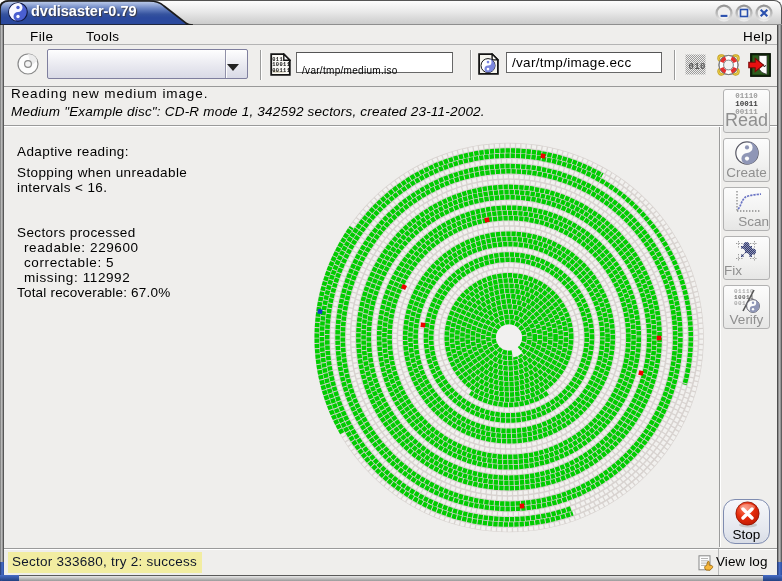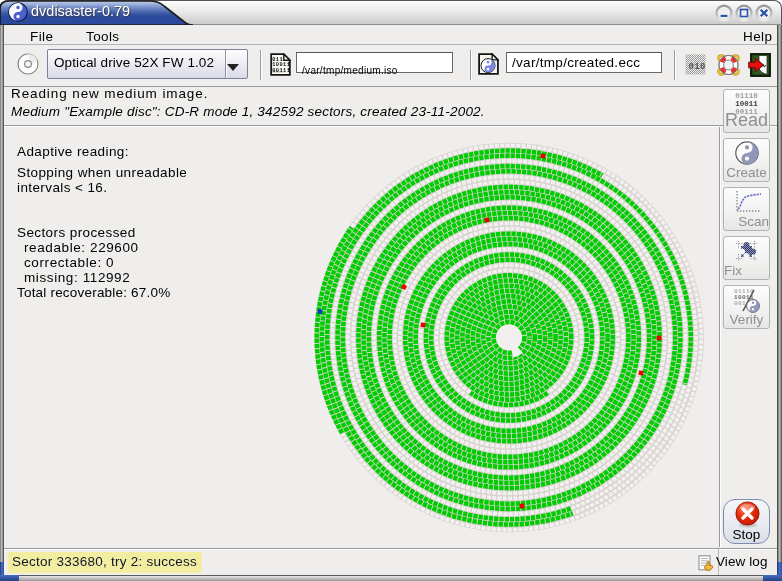--- a/index.html
+++ b/index.html
@@ -21,21 +21,21 @@
       </linearGradient>
     </defs>
     <path d="M0 25 L0 9 Q0 1 9 1 L149 1 Q159 1 164 6 L186 23.2 Q188 25 193 25 z" fill="url(#tg)" stroke="#1c1c1c" stroke-width="1.7"></path>
   </svg>
 <div class="abs" style="left:8px;top:2px"><svg width="20" height="20" viewBox="0 0 20 20" style="">
       <circle cx="10" cy="10" r="9.3" fill="#4a5fd0" stroke="#101840" stroke-width="1.1"></circle>
       <path d="M10 1 a9 9 0 0 0 0 18 a4.5 4.5 0 0 1 0 -9 a4.5 4.5 0 0 0 0 -9z" fill="#f8f8ff"></path>
       <circle cx="10" cy="5.5" r="1.7" fill="#4a5fd0"></circle>
       <circle cx="10" cy="14.5" r="1.7" fill="#f8f8ff"></circle>
     </svg></div>
-<div class="abs" style="left:31px;top:3px;font-size:14.5px;letter-spacing:0;font-weight:normal;color:#fff;text-shadow:1px 1px 1px #3a3a44">dvdisaster-0.79</div>
+<div class="abs" style="left:31px;top:3px;font-size:14.5px;letter-spacing:0;font-weight:bold;color:#fff;text-shadow:1px 1px 1px #3a3a44">dvdisaster-0.79</div>
 <div class="abs" style="left:715px;top:3.5px"><svg width="18" height="18" viewBox="0 0 18 18" style="">
       <defs>
         <linearGradient id="wb1" x1="0" y1="0" x2="0" y2="1">
           <stop offset="0" stop-color="#8e8e8e"></stop>
           <stop offset="0.55" stop-color="#bdbdbd"></stop>
           <stop offset="1" stop-color="#f2f2f2"></stop>
         </linearGradient>
       </defs>
       <circle cx="9" cy="9" r="8.6" fill="url(#wb1)"></circle>
       <circle cx="9" cy="9" r="6.2" fill="#efefef"></circle>
@@ -79,21 +79,20 @@
 <div class="abs" style="left:86px;top:29px">Tools</div>
 <div class="abs" style="left:743px;top:29px">Help</div>
 <div class="abs" style="left:4px;top:44px;width:773px;height:1px;background:#b4b4b4"></div>
 
 <div class="abs" style="left:17px;top:53px"><svg width="22" height="22" viewBox="0 0 22 22" style="">
       <circle cx="11" cy="11" r="10" fill="#fdfdfd" stroke="#8a8a8a" stroke-width="1.2"></circle>
       <path d="M11 1 a10 10 0 0 1 9.3 6.4 L14 13 z" fill="#ececec"></path>
       <circle cx="11" cy="11" r="3.4" fill="#f4f4f4" stroke="#8a8a8a" stroke-width="1.2"></circle>
     </svg></div>
 <div class="abs" style="left:47px;top:49px;width:201px;height:30px;border:1px solid #7f7f9e;border-radius:2px;background:linear-gradient(#fefefe,#e9e9f0 55%,#d9dae6)">
-  <div style="position:absolute;left:6px;top:5px;font-size:13.5px;letter-spacing:0.1px">Optical drive 52X FW 1.02</div>
   <div style="position:absolute;right:21px;top:0;width:1px;height:28px;background:#9090a8"></div>
   <div style="position:absolute;right:20px;top:0;width:1px;height:28px;background:#fdfdfd"></div>
   <div style="position:absolute;right:8px;top:13.5px;width:0;height:0;border-left:6px solid transparent;border-right:6px solid transparent;border-top:7px solid #222"></div>
 </div>
 <div style="position:absolute;left:260px;top:50px;width:1px;height:30px;background:#9b9b9b"></div>
 <div style="position:absolute;left:261px;top:50px;width:1px;height:30px;background:#fff"></div>
 <div class="abs" style="left:270px;top:53px"><svg width="21" height="23" viewBox="0 0 21 23" style="">
       <path d="M1.2 1.2 h12.6 l6 6 v14.6 h-18.6 z" fill="#fbfaf6" stroke="#141414" stroke-width="1.8"></path>
       <path d="M13.8 1.2 l6 6 h-6 z" fill="#fff" stroke="#141414" stroke-width="1.4"></path>
       <path d="M16.8 19.8 h-14 v-3 z" fill="#d8d2bc" stroke="none"></path>
@@ -108,21 +107,21 @@
 <div style="position:absolute;left:471px;top:50px;width:1px;height:30px;background:#fff"></div>
 <div class="abs" style="left:478px;top:53px"><svg width="21" height="22" viewBox="0 0 21 22" style="">
       <path d="M1.1 1.1 h13 l5.8 5.8 v14 h-18.8 z" fill="#f6f5ef" stroke="#141414" stroke-width="1.8"></path>
       <path d="M14.1 1.1 l5.8 5.8 h-5.8 z" fill="#fff" stroke="#141414" stroke-width="1.4"></path>
       <circle cx="10" cy="12.6" r="7" fill="#fff" stroke="#141414" stroke-width="1"></circle>
       <path d="M10 5.6 a7 7 0 0 1 0 14 a3.5 3.5 0 0 1 0 -7 a3.5 3.5 0 0 0 0 -7z" fill="#7b86dd"></path>
       <circle cx="10" cy="9.1" r="1.3" fill="#7b86dd"></circle>
       <circle cx="10" cy="16.1" r="1.3" fill="#ffffff"></circle>
     </svg></div>
 <div class="abs" style="left:506px;top:52px;width:156px;height:21px;border:1px solid #686868;border-top-color:#555;background:#fff">
-  <div style="position:absolute;left:5px;top:2px;font-size:13.5px;letter-spacing:0.3px">/var/tmp/created.ecc</div>
+  <div style="position:absolute;left:5px;top:2px;font-size:13.5px;letter-spacing:0.3px">/var/tmp/image.ecc</div>
 </div>
 <div style="position:absolute;left:674px;top:50px;width:1px;height:30px;background:#9b9b9b"></div>
 <div style="position:absolute;left:675px;top:50px;width:1px;height:30px;background:#fff"></div>
 <div class="abs" style="left:685px;top:54px"><svg width="21" height="21" viewBox="0 0 21 21" style="">
       <defs>
         <pattern id="cb" width="2" height="2" patternUnits="userSpaceOnUse">
           <rect width="1" height="1" fill="#9a9a9a"></rect>
           <rect x="1" y="1" width="1" height="1" fill="#9a9a9a"></rect>
         </pattern>
       </defs>
@@ -163,21 +162,21 @@
 
 <div class="abs" style="left:11px;top:86px;font-size:13.5px;letter-spacing:0.9px">Reading new medium image.</div>
 <div class="abs" style="left:11px;top:104px;font-size:13.5px;letter-spacing:0.2px;font-style:italic">Medium "Example disc": CD-R mode 1, 342592 sectors, created 23-11-2002.</div>
 <div class="abs" style="left:4px;top:125px;width:773px;height:1px;background:#9a9a9a"></div>
 <div class="abs" style="left:4px;top:126px;width:773px;height:1px;background:#fff"></div>
 
 <div class="abs" style="left:17px;top:144px">Adaptive reading:</div>
 <div class="abs" style="left:17px;top:165px;line-height:15.1px">Stopping when unreadable<br>intervals &lt; 16.</div>
 <div class="abs" style="left:17px;top:225px;line-height:15.1px">Sectors processed<br>
 <span style="padding-left:7px;letter-spacing:0.6px">readable: 229600</span><br>
-<span style="padding-left:7px;letter-spacing:0.6px">correctable: 0</span><br>
+<span style="padding-left:7px;letter-spacing:0.6px">correctable: 5</span><br>
 <span style="padding-left:7px;letter-spacing:0.6px">missing: 112992</span><br>
 <span style="letter-spacing:0.2px">Total recoverable: 67.0%</span></div>
 
 <svg width="394" height="394" viewBox="0 0 394 394" style="position:absolute;left:312px;top:141px">
     <circle cx="197.0" cy="196.5" r="194.8" fill="#d8d3d0"></circle>
     <circle cx="197.0" cy="196.5" r="15.40" fill="none" stroke="#00cd00" stroke-width="4.6" stroke-dasharray="4.3 0.95" stroke-dashoffset="0.0"></circle>
     <circle cx="197.0" cy="196.5" r="20.60" fill="none" stroke="#00cd00" stroke-width="4.6" stroke-dasharray="4.3 0.95" stroke-dashoffset="2.6"></circle>
     <circle cx="197.0" cy="196.5" r="25.80" fill="none" stroke="#00cd00" stroke-width="4.6" stroke-dasharray="4.3 0.95" stroke-dashoffset="5.3"></circle>
     <circle cx="197.0" cy="196.5" r="31.00" fill="none" stroke="#00cd00" stroke-width="4.6" stroke-dasharray="4.3 0.95" stroke-dashoffset="2.6"></circle>
     <circle cx="197.0" cy="196.5" r="36.20" fill="none" stroke="#00cd00" stroke-width="4.6" stroke-dasharray="4.3 0.95" stroke-dashoffset="5.2"></circle>

